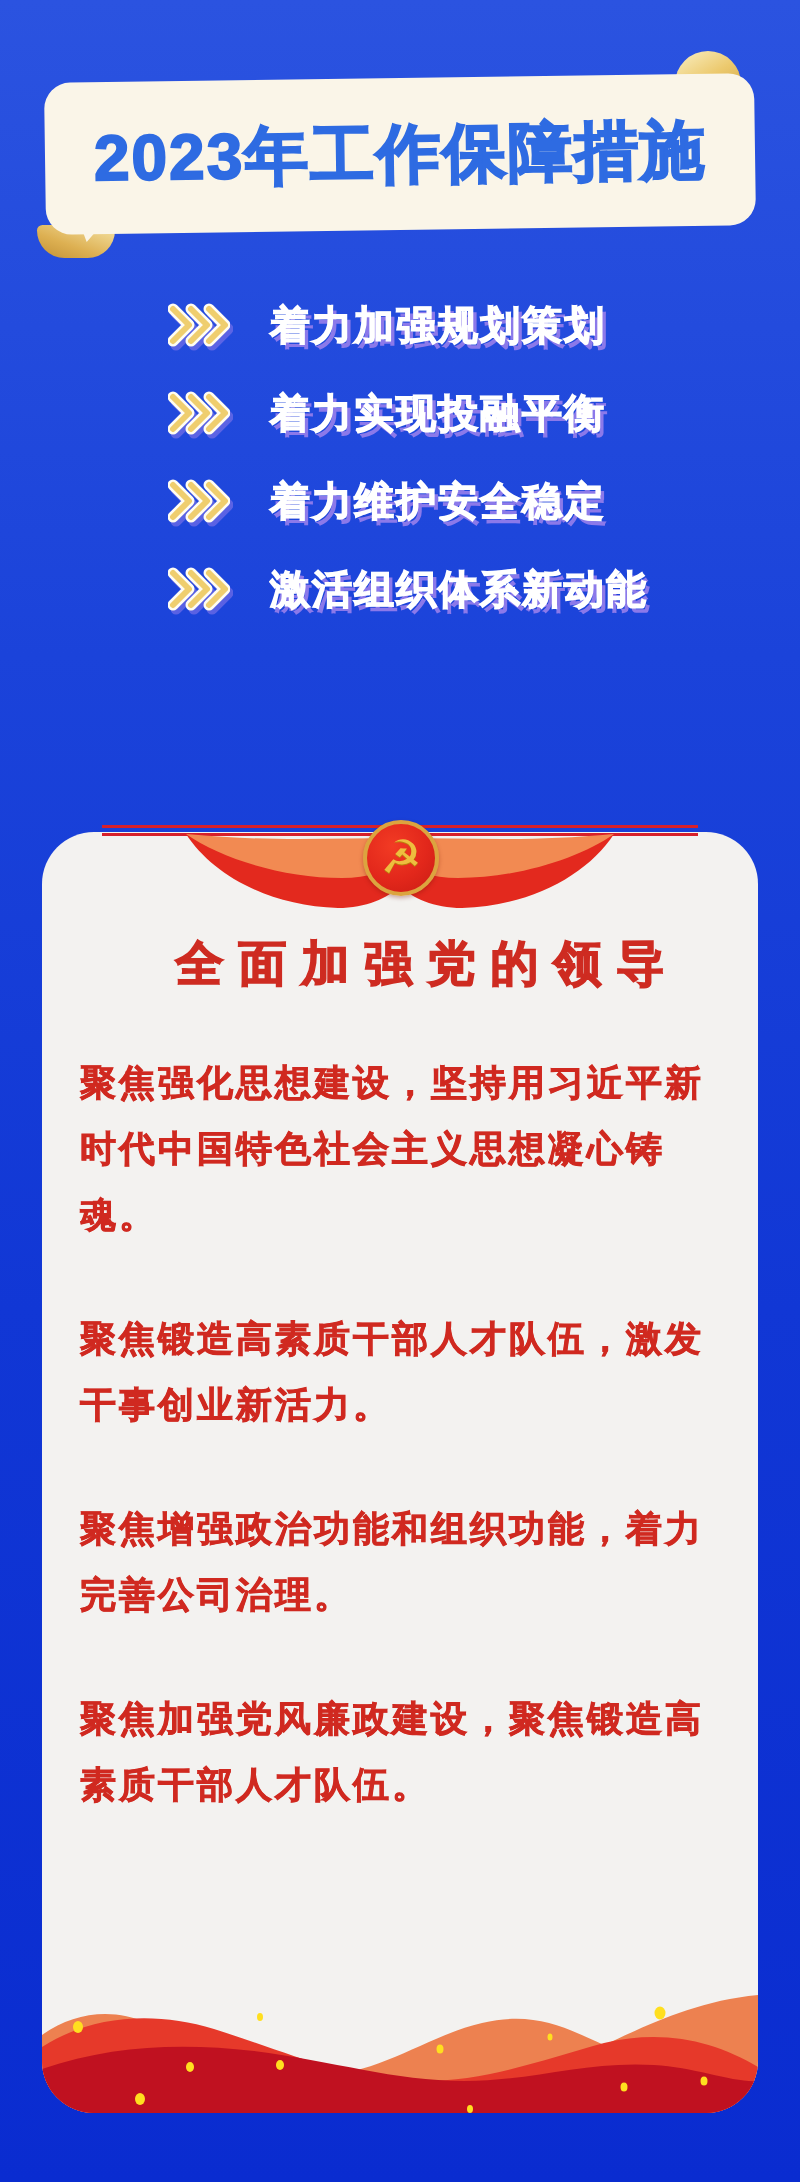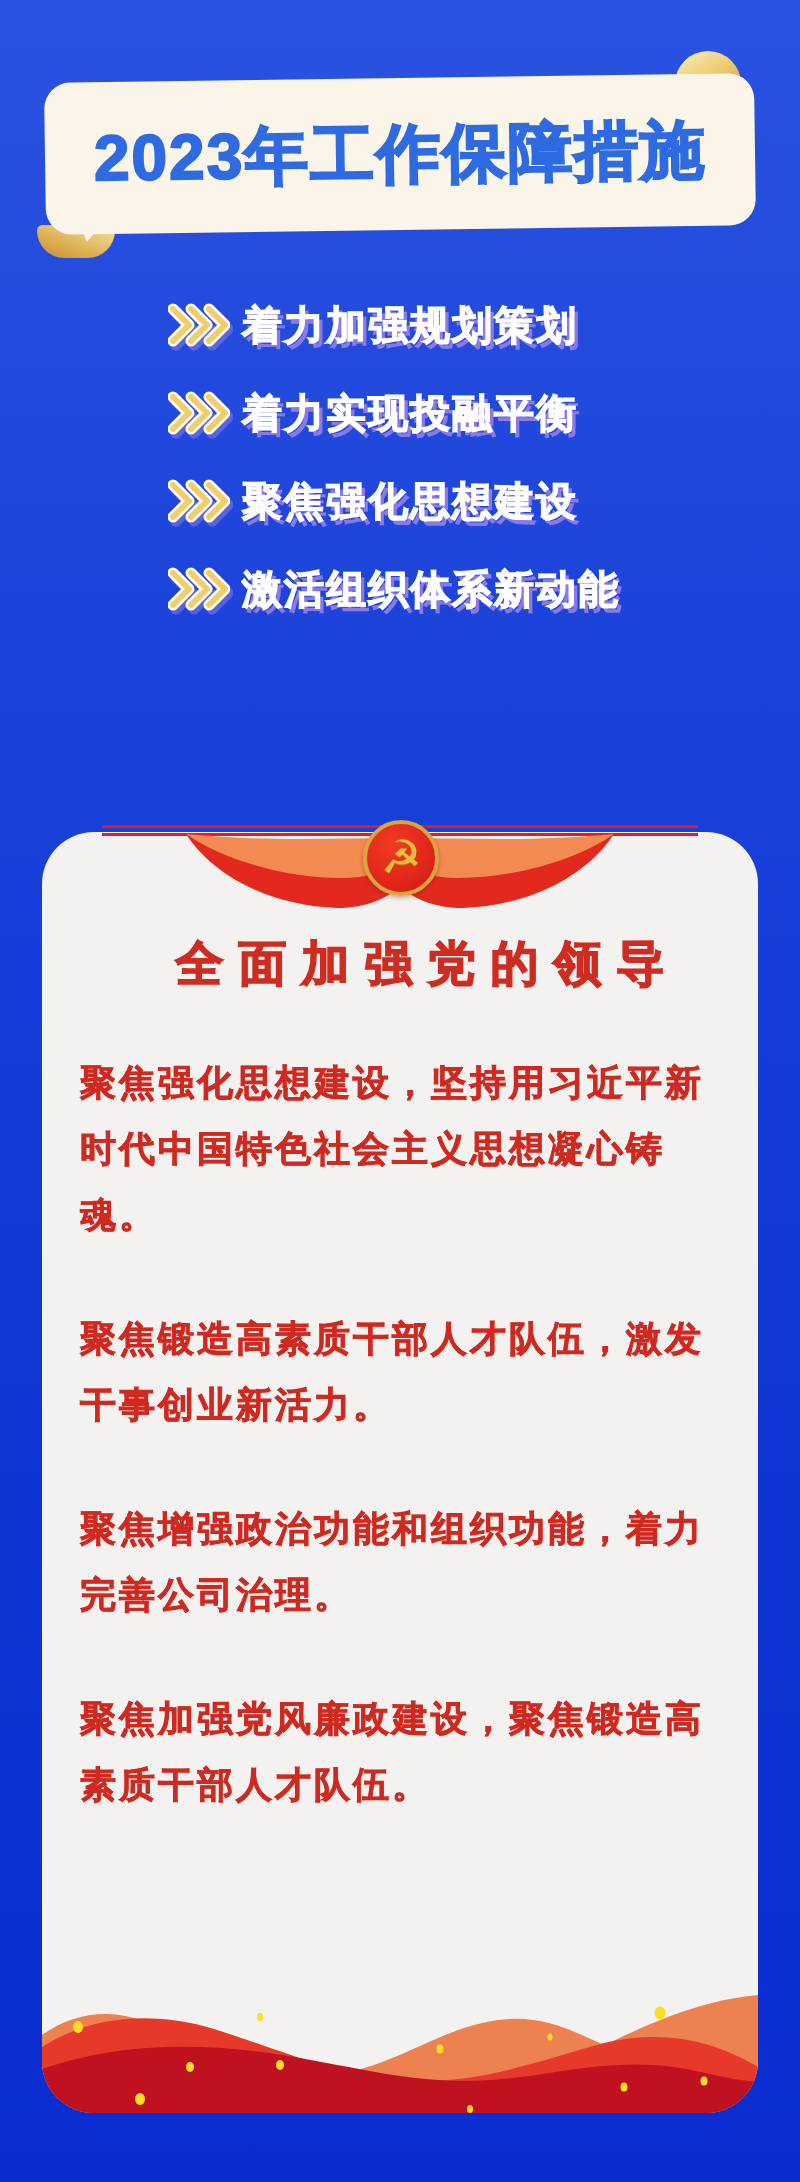--- a/index.html
+++ b/index.html
@@ -40,21 +40,21 @@
   .banner h1{
     margin:0;font-size:64px;font-weight:900;color:#2e6be2;
     -webkit-text-stroke:2px #2e6be2;letter-spacing:2px;white-space:nowrap;
   }
 
   
   .measures{
     position:absolute;top:302px;left:168px;margin:0;padding:0;list-style:none;
     display:flex;flex-direction:column;gap:42px;
   }
-  .measure-item{display:flex;align-items:center;gap:12px;height:46px;}
+  .measure-item{display:flex;align-items:center;gap:40px;height:46px;}
   .chevrons{flex:0 0 auto;filter:drop-shadow(3px 4px 0 rgba(140,122,235,0.55));}
   .measure-label{
     font-size:40px;font-weight:900;color:#ffffff;letter-spacing:2px;
     -webkit-text-stroke:1.3px #ffffff;white-space:nowrap;
     text-shadow:4px 5px 0 #8b79ea;
   }
 
   
   .card{
     position:absolute;top:832px;left:42px;width:716px;height:1281px;
@@ -143,21 +143,21 @@
           <polyline points="5,6 21,22 5,38"></polyline>
             <polyline points="23,6 39,22 23,38"></polyline>
             <polyline points="41,6 57,22 41,38"></polyline>
         </g>
         <g fill="none" stroke="#efce6e" stroke-width="6" stroke-linecap="round" stroke-linejoin="round">
           <polyline points="5,6 21,22 5,38"></polyline>
             <polyline points="23,6 39,22 23,38"></polyline>
             <polyline points="41,6 57,22 41,38"></polyline>
         </g>
       </svg>
-      <span class="measure-label">聚焦强化思想建设</span>
+      <span class="measure-label">着力维护安全稳定</span>
     </li>
     <li class="measure-item">
       <svg class="chevrons" width="62" height="44" viewBox="0 0 62 44">
         <g fill="none" stroke="#fffdf2" stroke-width="11" stroke-linecap="round" stroke-linejoin="round">
           <polyline points="5,6 21,22 5,38"></polyline>
             <polyline points="23,6 39,22 23,38"></polyline>
             <polyline points="41,6 57,22 41,38"></polyline>
         </g>
         <g fill="none" stroke="#efce6e" stroke-width="6" stroke-linecap="round" stroke-linejoin="round">
           <polyline points="5,6 21,22 5,38"></polyline>

